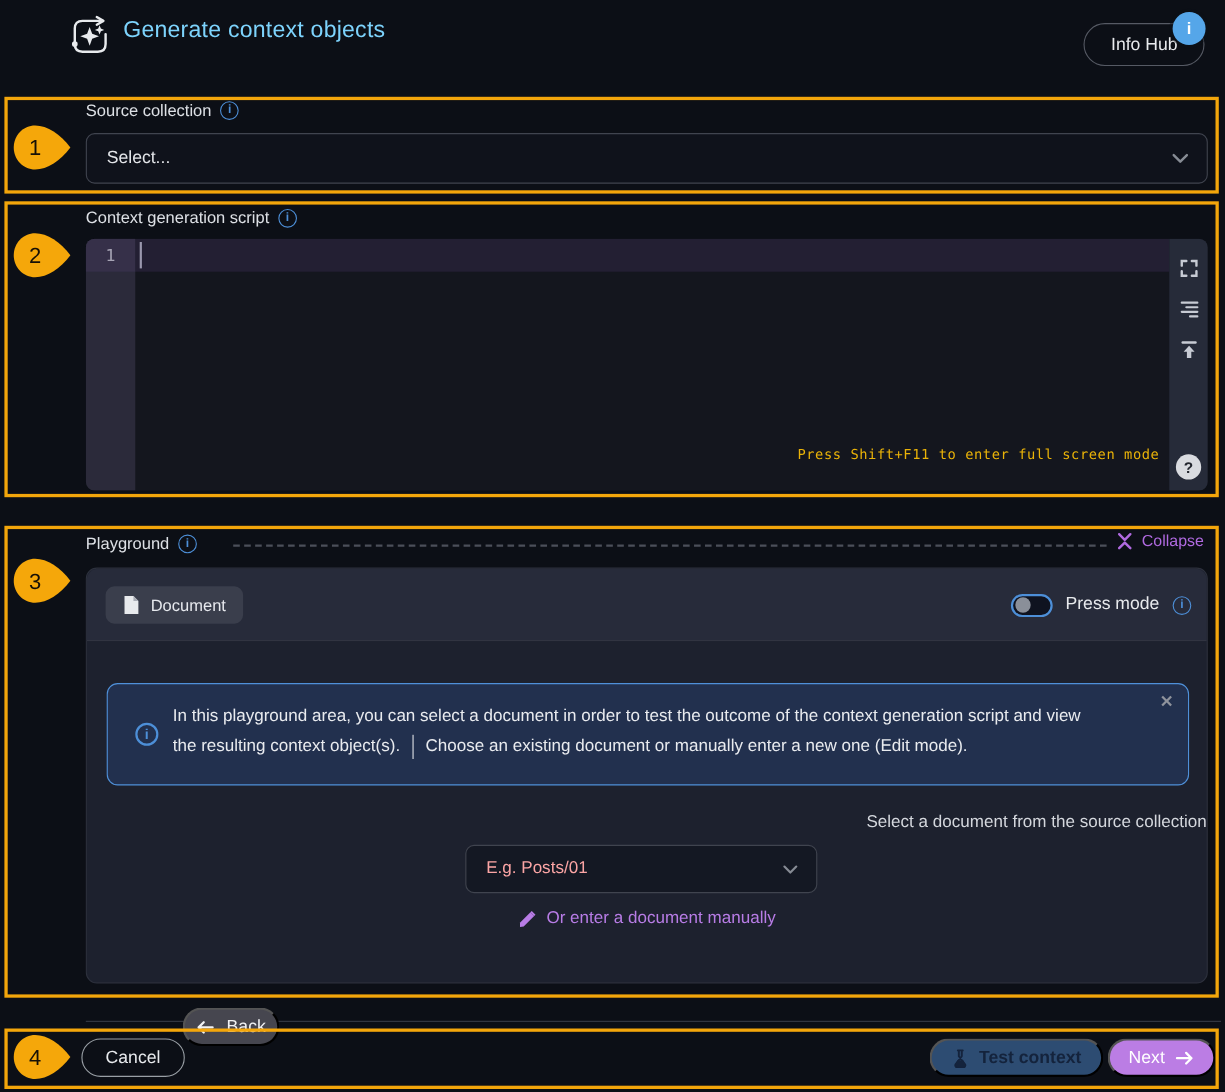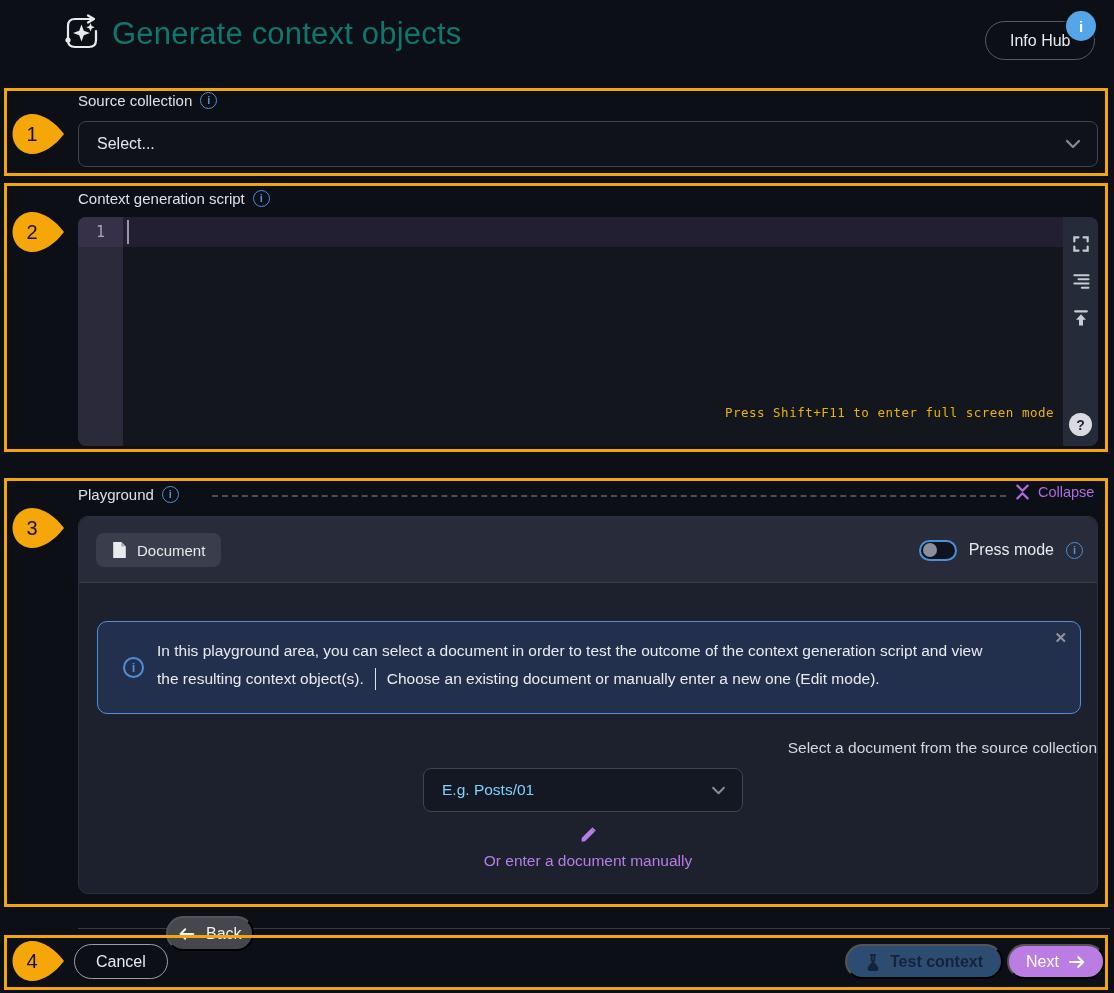--- a/index.html
+++ b/index.html
@@ -5,21 +5,21 @@
   * { box-sizing: border-box; margin: 0; padding: 0; }
   html,body { background:#07090e; }
   .app {
     position: relative; width: 1114px; height: 993px;
     background: #0c0f16; overflow: hidden;
     font-family: "Liberation Sans", sans-serif; color: #e8eaed;
   }
   .abs { position: absolute; }
 
   
-  .title { left:112px; top:16px; font-size:31px; font-weight:400; letter-spacing:.2px; color:#0f766e;text-align:right; }
+  .title { left:112px; top:16px; font-size:21px; font-weight:400; letter-spacing:.2px; color:#7dd3fc;text-align:right; }
   .gen-icon { left:60px; top:11px; }
   .infohub {
     left:985px; top:21px; height:39px; padding:0 24px;
     border:1px solid #565a64; border-radius:20px; background:transparent;
     color:#e8eaed; font-size:16px; display:flex; align-items:center;
     font-family:"Liberation Sans",sans-serif; cursor:pointer;
   }
   .info-badge {
     left:1066px; top:11px; width:30px; height:30px; border-radius:50%;
     background:#55a6e9; color:#fff; font-size:15px; font-weight:bold;
@@ -105,24 +105,24 @@
   .banner .b-text { position:absolute; left:59px; top:15px; font-size:15.5px;
     color:#e9ebef; line-height:28px; }
   .b-row { display:flex; align-items:center; }
   .vbar { display:inline-block; width:1px; height:22px; background:#dfe2e6; margin:0 11px; }
   .b-close { position:absolute; right:13px; top:7px; font-size:15px; font-weight:bold;
     color:#8f939c; cursor:pointer; }
 
   .sel-doc-label { position:absolute; left:0; right:0; top:222px; text-align:right;
     font-size:15.5px; color:#d4d7dd; }
   .doc-select { position:absolute; left:344px; top:251px; width:320px; height:44px; background:#141823; }
-  .doc-select .val { font-size:15.5px; color:#7dd3fc; }
+  .doc-select .val { font-size:15.5px; color:#fca5a5; }
   .manual-link { position:absolute; left:0; right:0; top:309px;
     display:flex; align-items:center; justify-content:center; gap:9px;
-    font-size:15.5px; color:#b87ce6; cursor:pointer;flex-direction:column; }
+    font-size:15.5px; color:#b87ce6; cursor:pointer; }
 
   
   .foot-divider { left:78px; top:928px; width:1032px; height:1px; background:#373b45; }
   .btn { height:35px; border-radius:18px; display:flex; align-items:center;
     font-size:16px; cursor:pointer; font-family:"Liberation Sans",sans-serif; }
   .btn-cancel { left:74px; top:944px; padding:0 21px; border:1px solid #9aa0a6;
     background:transparent; color:#e8eaed; }
   .btn-back { left:166px; top:916px; padding:0 10px; gap:11px; background:#46464f; color:#f1f2f4; }
   .btn-test { left:845px; top:944px; padding:0 18px; gap:9px; background:#2d4c72;
     color:#14233c; font-weight:bold; }

